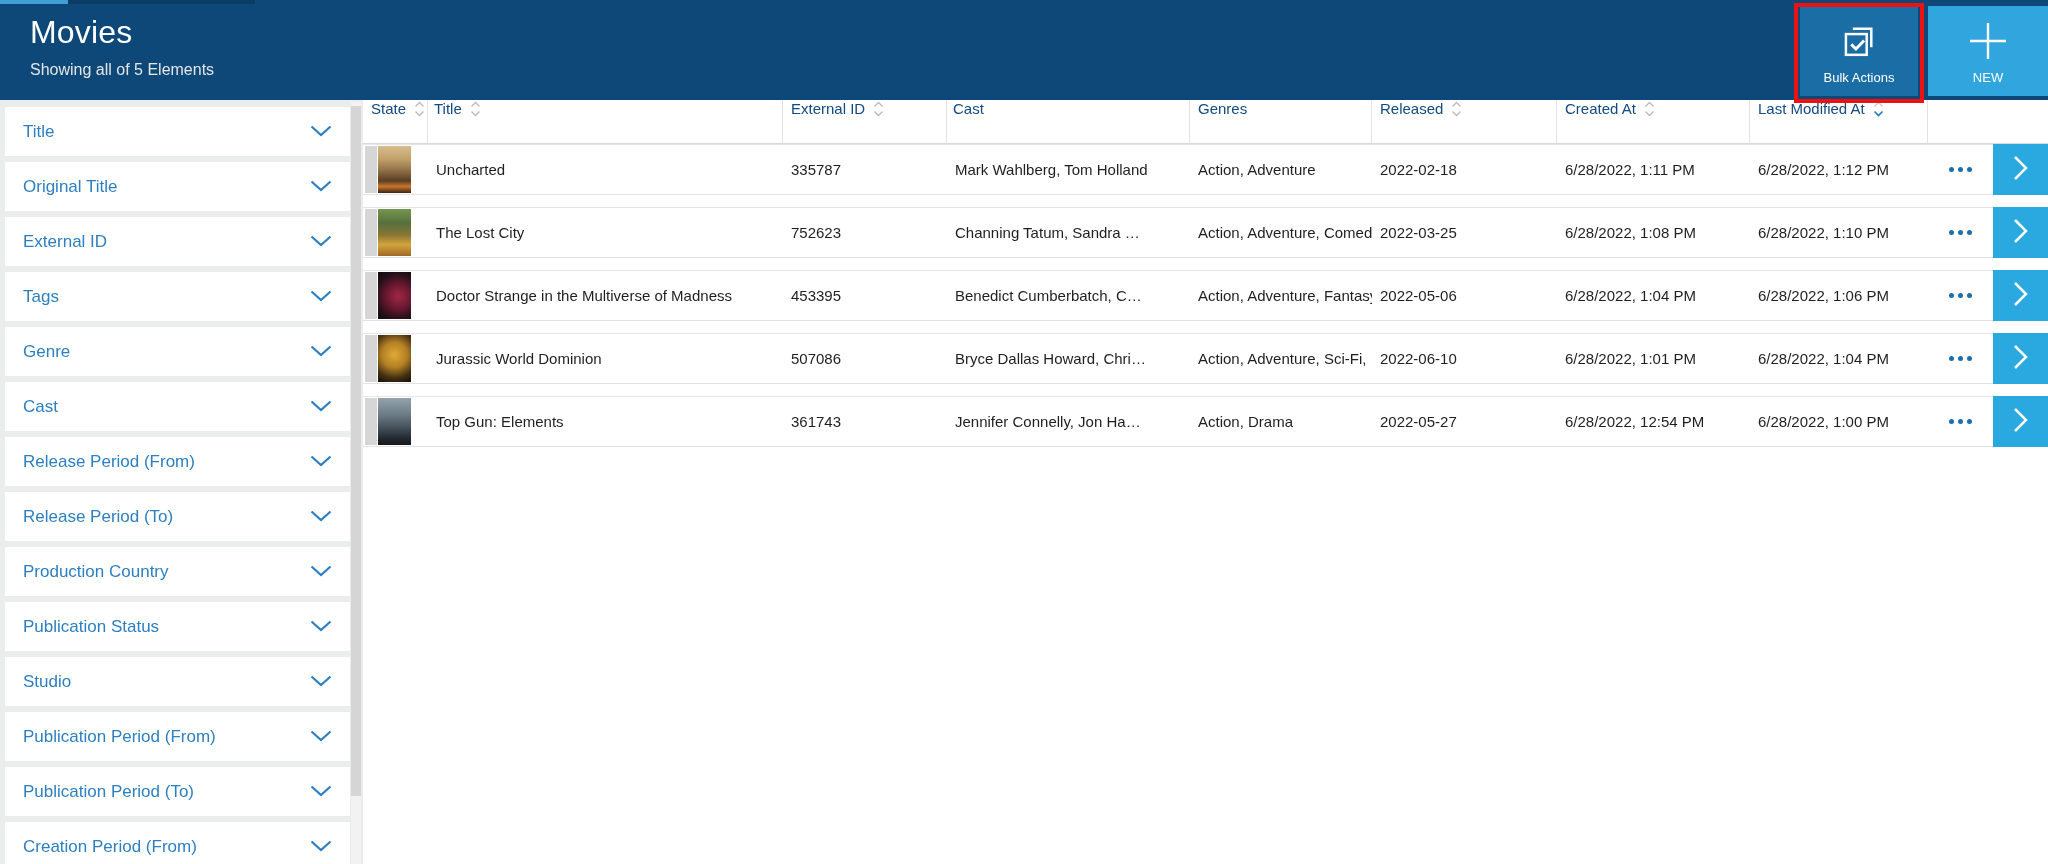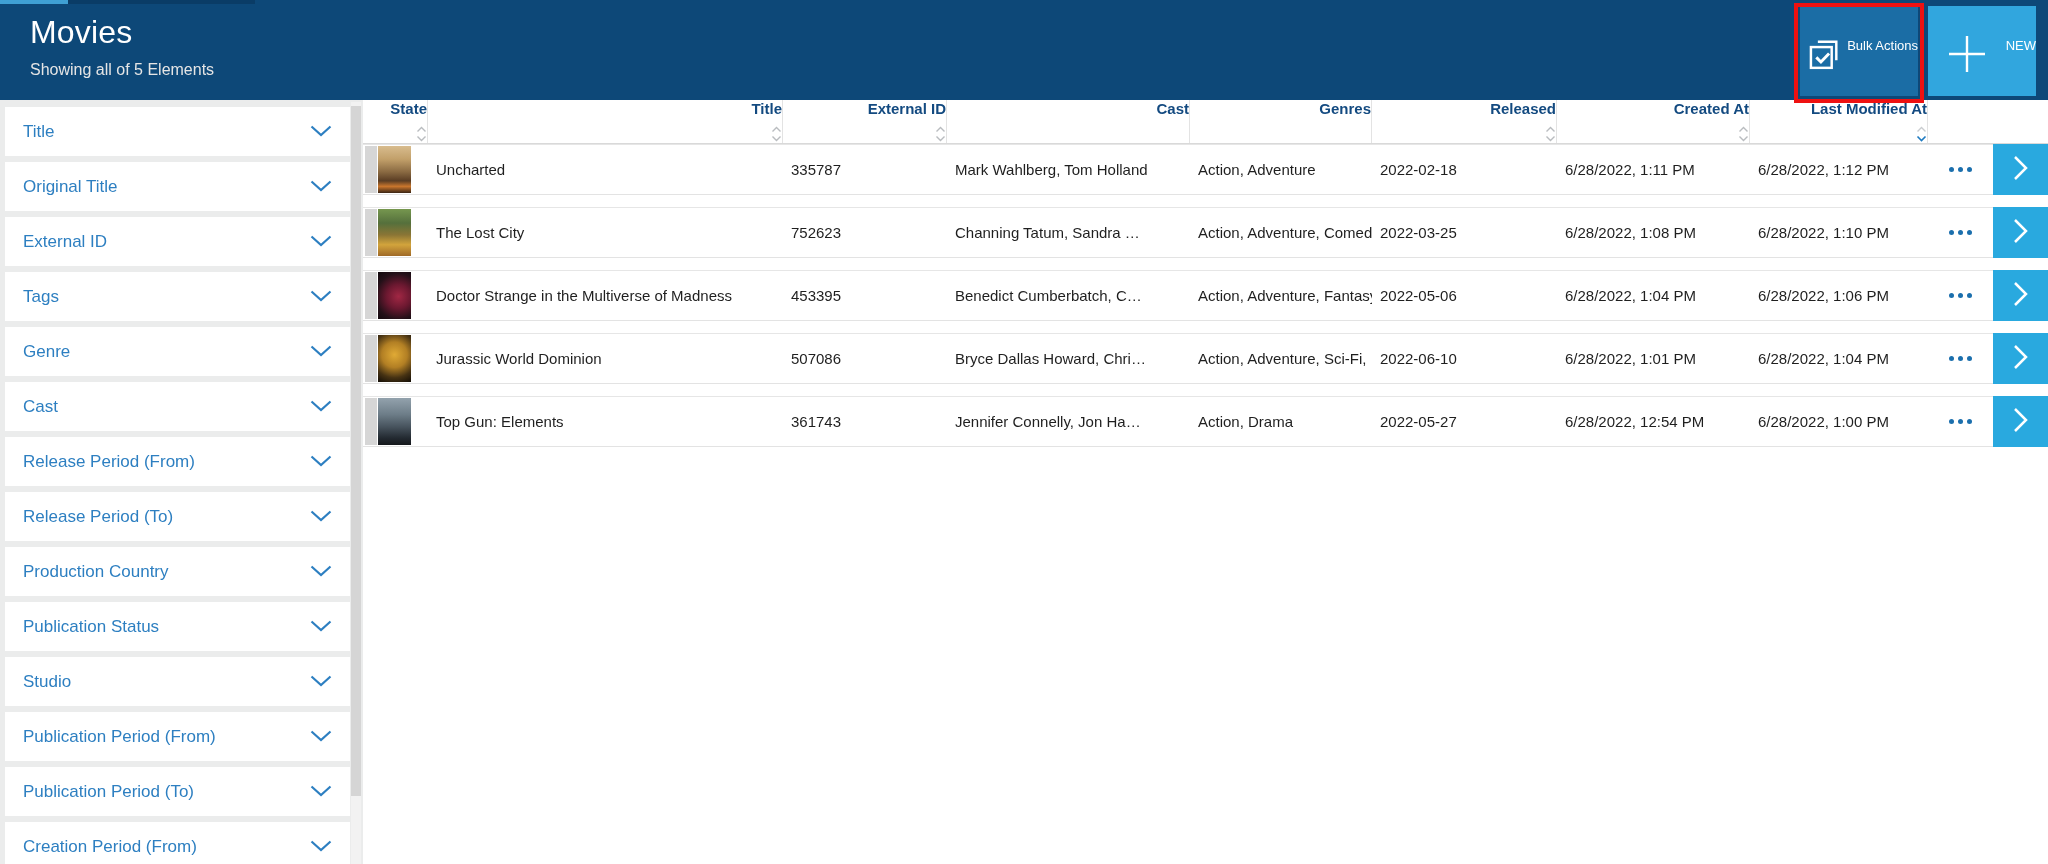--- a/index.html
+++ b/index.html
@@ -11,42 +11,42 @@
   .top-strip .seg1 { position:absolute; left:0; top:0; width:68px; height:4px; background:#3FA0D4; }
   .top-strip .seg2 { position:absolute; left:68px; top:0; width:187px; height:4px; background:#0A3C66; }
 
   
   .app-header { position:absolute; left:0; top:4px; width:2048px; height:96px; background:#0D4878; }
   .title-block { position:absolute; left:30px; top:10px; }
   .page-title { color:#FFFFFF; font-size:32px; font-weight:400; letter-spacing:.2px; }
   .page-subtitle { margin-top:10px; color:#e5e5e5; font-size:16px; }
 
   .hdr-btn { position:absolute; top:2px; height:90px; border:none; cursor:pointer;
-    display:flex; flex-direction:row; align-items:center; color:#fff; }
+    display:flex; flex-direction:column; align-items:center; color:#fff; }
   .hdr-btn .iconwrap { flex:1; display:flex; align-items:center; justify-content:center; padding-top:6px; }
   .hdr-btn .lbl { font-size:13px; padding-bottom:11px; }
   .btn-bulk { left:1800px; width:118px; background:#1B6DA5; }
-  .btn-new  { left:1928px; width:108px; background:#31A6DE; }
+  .btn-new  { left:1928px; width:120px; background:#31A6DE; }
 
   .red-box { position:absolute; left:1794px; top:-1px; width:130px; height:100px;
     border:4px solid #EE1111; pointer-events:none; z-index:5; }
 
   
   .sidebar { position:absolute; left:5px; top:107px; width:345px; }
   .filter-item { height:49px; background:#FFFFFF; margin-bottom:6px; display:flex;
     align-items:center; justify-content:space-between; padding:0 18px 0 18px; cursor:pointer; }
   .filter-item .flabel { color:#2D7FC1; font-size:17px; }
   .sb-scroll { position:absolute; left:351px; top:102px; width:10px; height:762px; background:#F2F2F2; }
   .sb-thumb { position:absolute; left:0; top:4px; width:10px; height:690px; background:#D5D5D5; }
 
   
   .table-region { position:absolute; left:363px; top:100px; width:1685px; height:764px; background:#FFFFFF; }
   .thead { display:flex; height:44px; border-bottom:1px solid #D9D9D9; background:#FFFFFF; }
-  .th { display:flex; align-items:flex-end; gap:8px; padding-left:8px;
-    color:#134A80; font-size:15px; font-weight:bold; border-right:1px solid #E3E3E3;flex-direction:column; }
+  .th { display:flex; align-items:flex-start; gap:8px; padding-left:8px;
+    color:#134A80; font-size:15px; font-weight:normal; border-right:1px solid #E3E3E3; }
   .th:last-child { border-right:none; }
 
   .c-state{width:65px} .c-title{width:355px; padding-left:6px;} .c-ext{width:164px}
   .c-cast{width:243px; padding-left:6px;} .c-genres{width:182px} .c-released{width:185px}
   .c-created{width:193px} .c-modified{width:178px}
   .c-actions-head{width:120px}
 
   .row { display:flex; height:51px; background:#FFFFFF; margin-bottom:12px;
     border-top:1px solid #E6E6E6; border-bottom:1px solid #E3E3E3; align-items:center; }
   .cell { font-size:15px; color:#1F1F1F; padding-left:8px; white-space:nowrap; overflow:hidden; }

